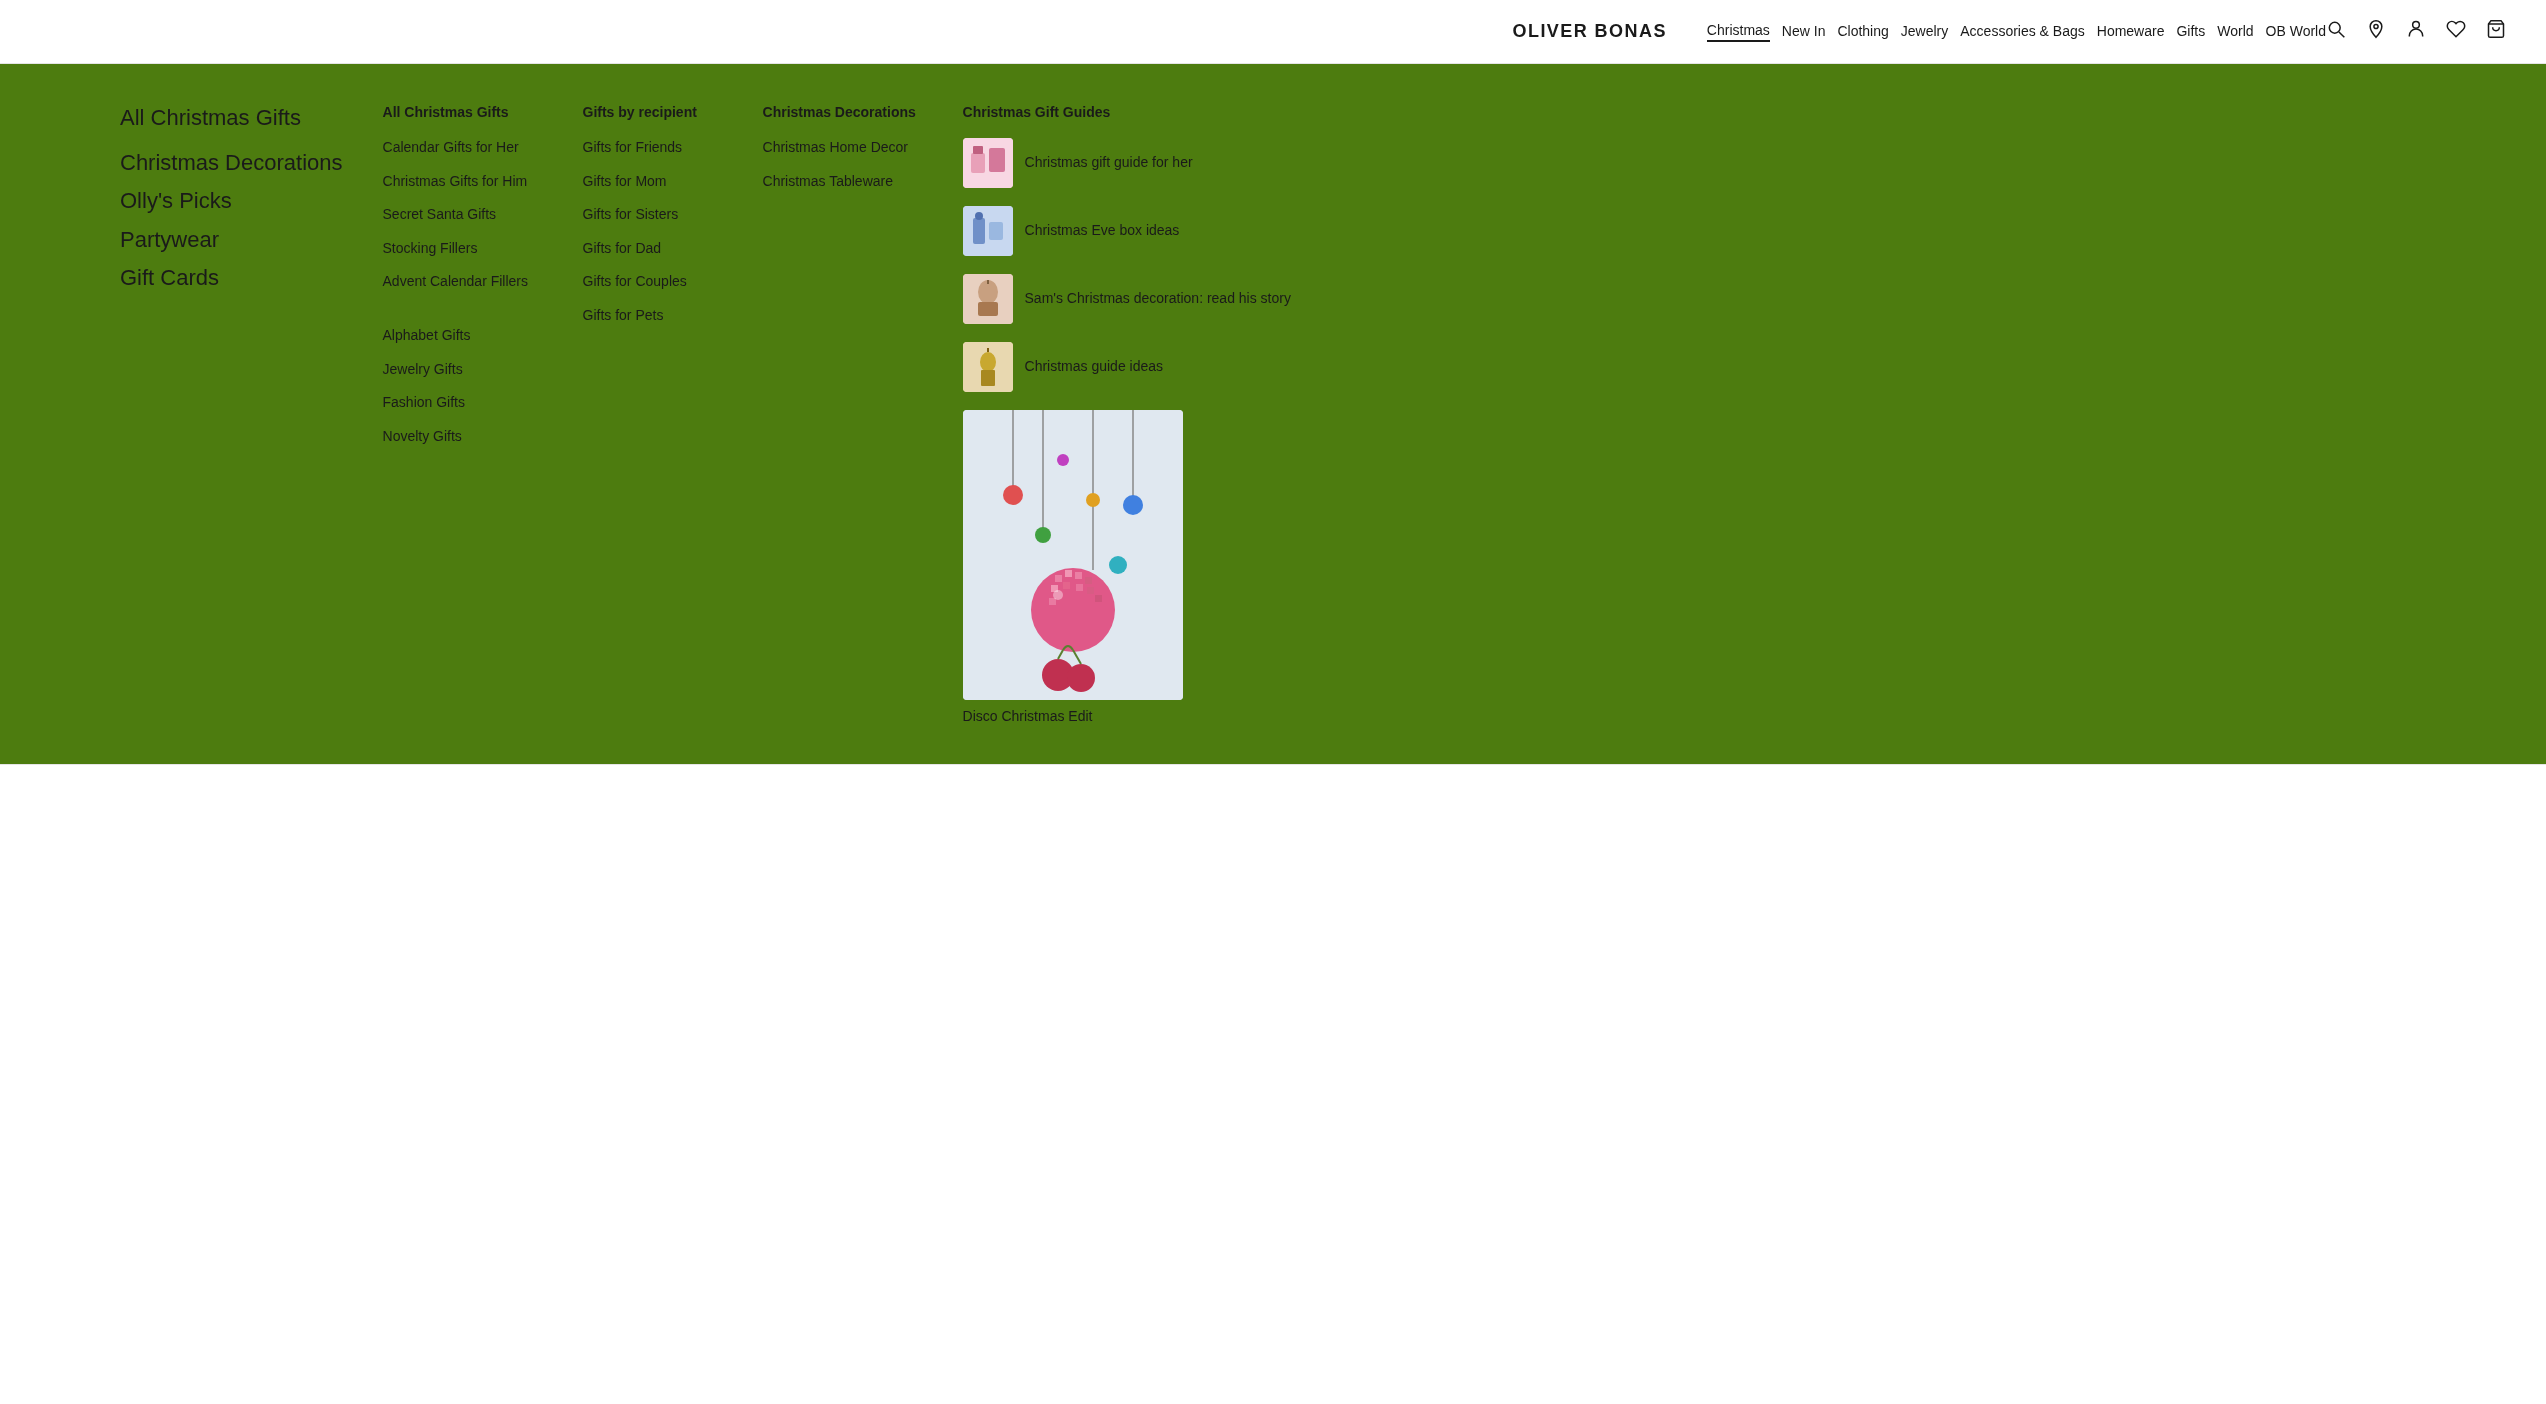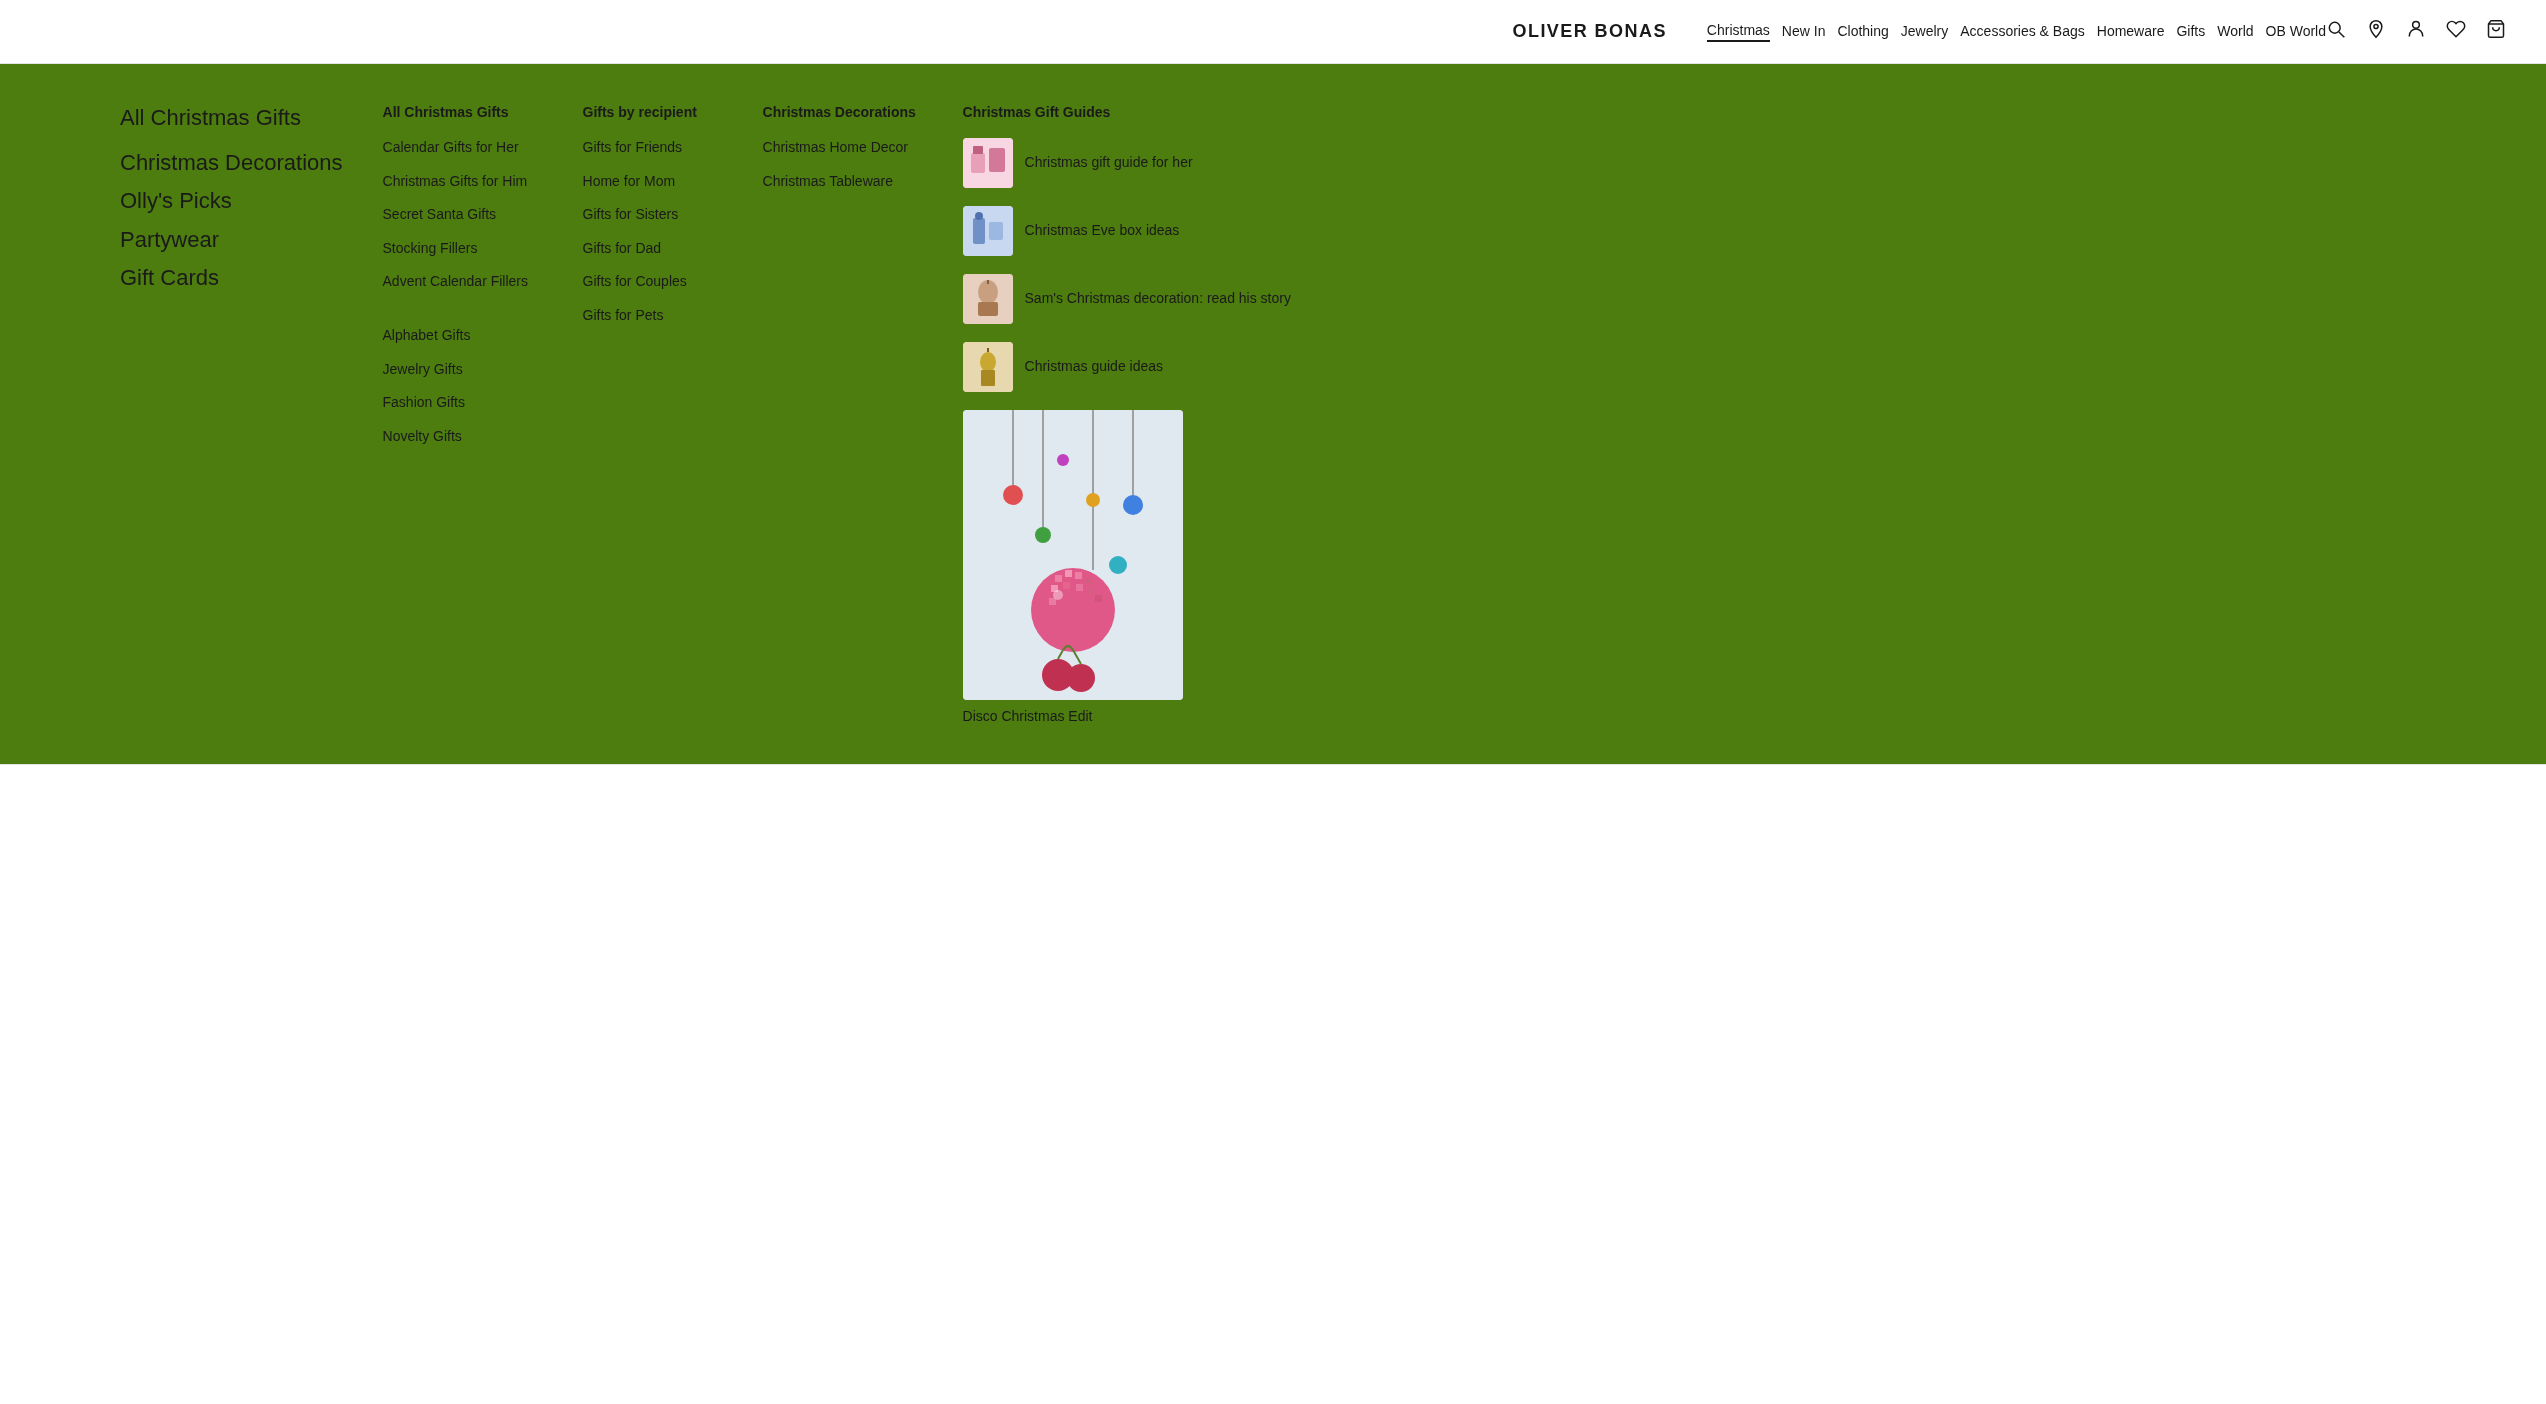--- a/index.html
+++ b/index.html
@@ -258,21 +258,21 @@
     <div class="spacer"></div>
     <a class="sub-link">Alphabet Gifts</a>
     <a class="sub-link">Jewelry Gifts</a>
     <a class="sub-link">Fashion Gifts</a>
     <a class="sub-link">Novelty Gifts</a>
   </div>
 
   <div class="col-recipient col-sub">
     <div class="col-heading">Gifts by recipient</div>
     <a class="sub-link">Gifts for Friends</a>
-    <a class="sub-link">Home for Mom</a>
+    <a class="sub-link">Gifts for Mom</a>
     <a class="sub-link">Gifts for Sisters</a>
     <a class="sub-link">Gifts for Dad</a>
     <a class="sub-link">Gifts for Couples</a>
     <a class="sub-link">Gifts for Pets</a>
   </div>
 
   <div class="col-decor col-sub">
     <div class="col-heading">Christmas Decorations</div>
     <a class="sub-link">Christmas Home Decor</a>
     <a class="sub-link">Christmas Tableware</a>

